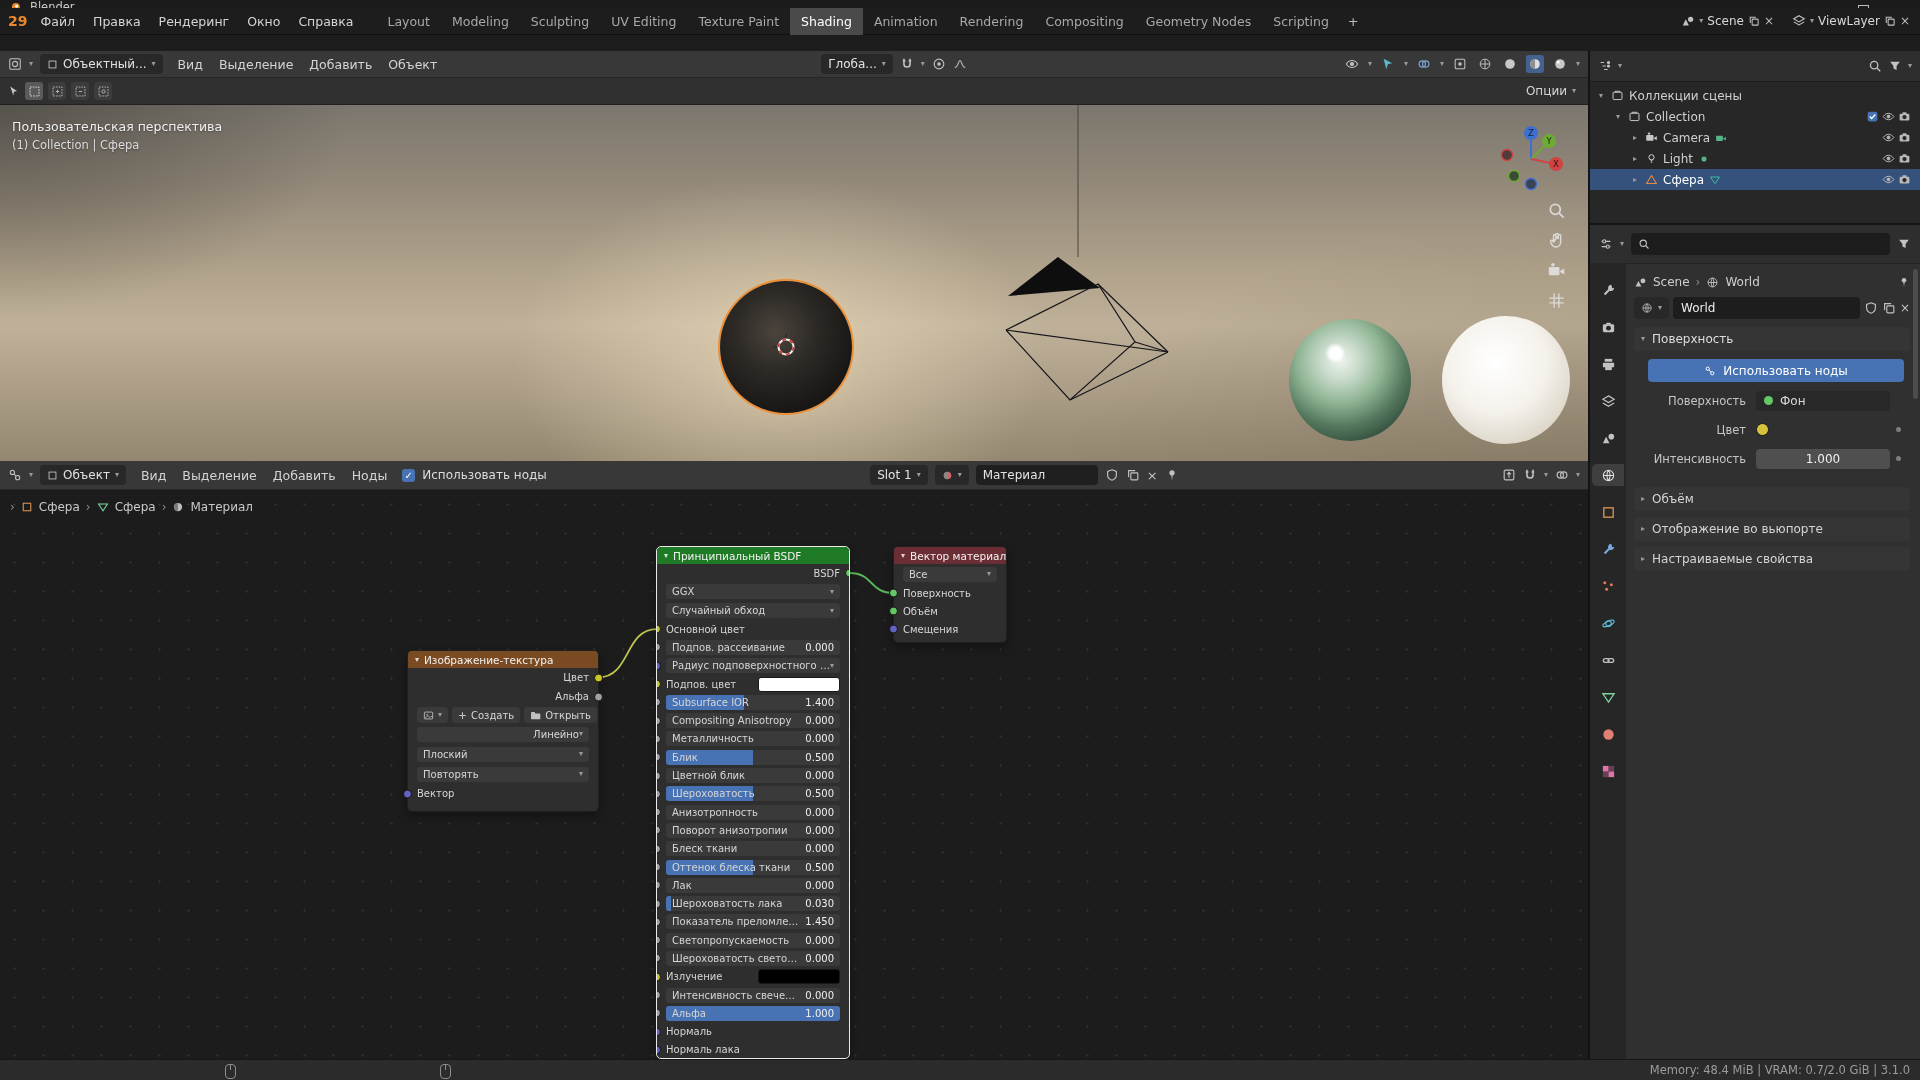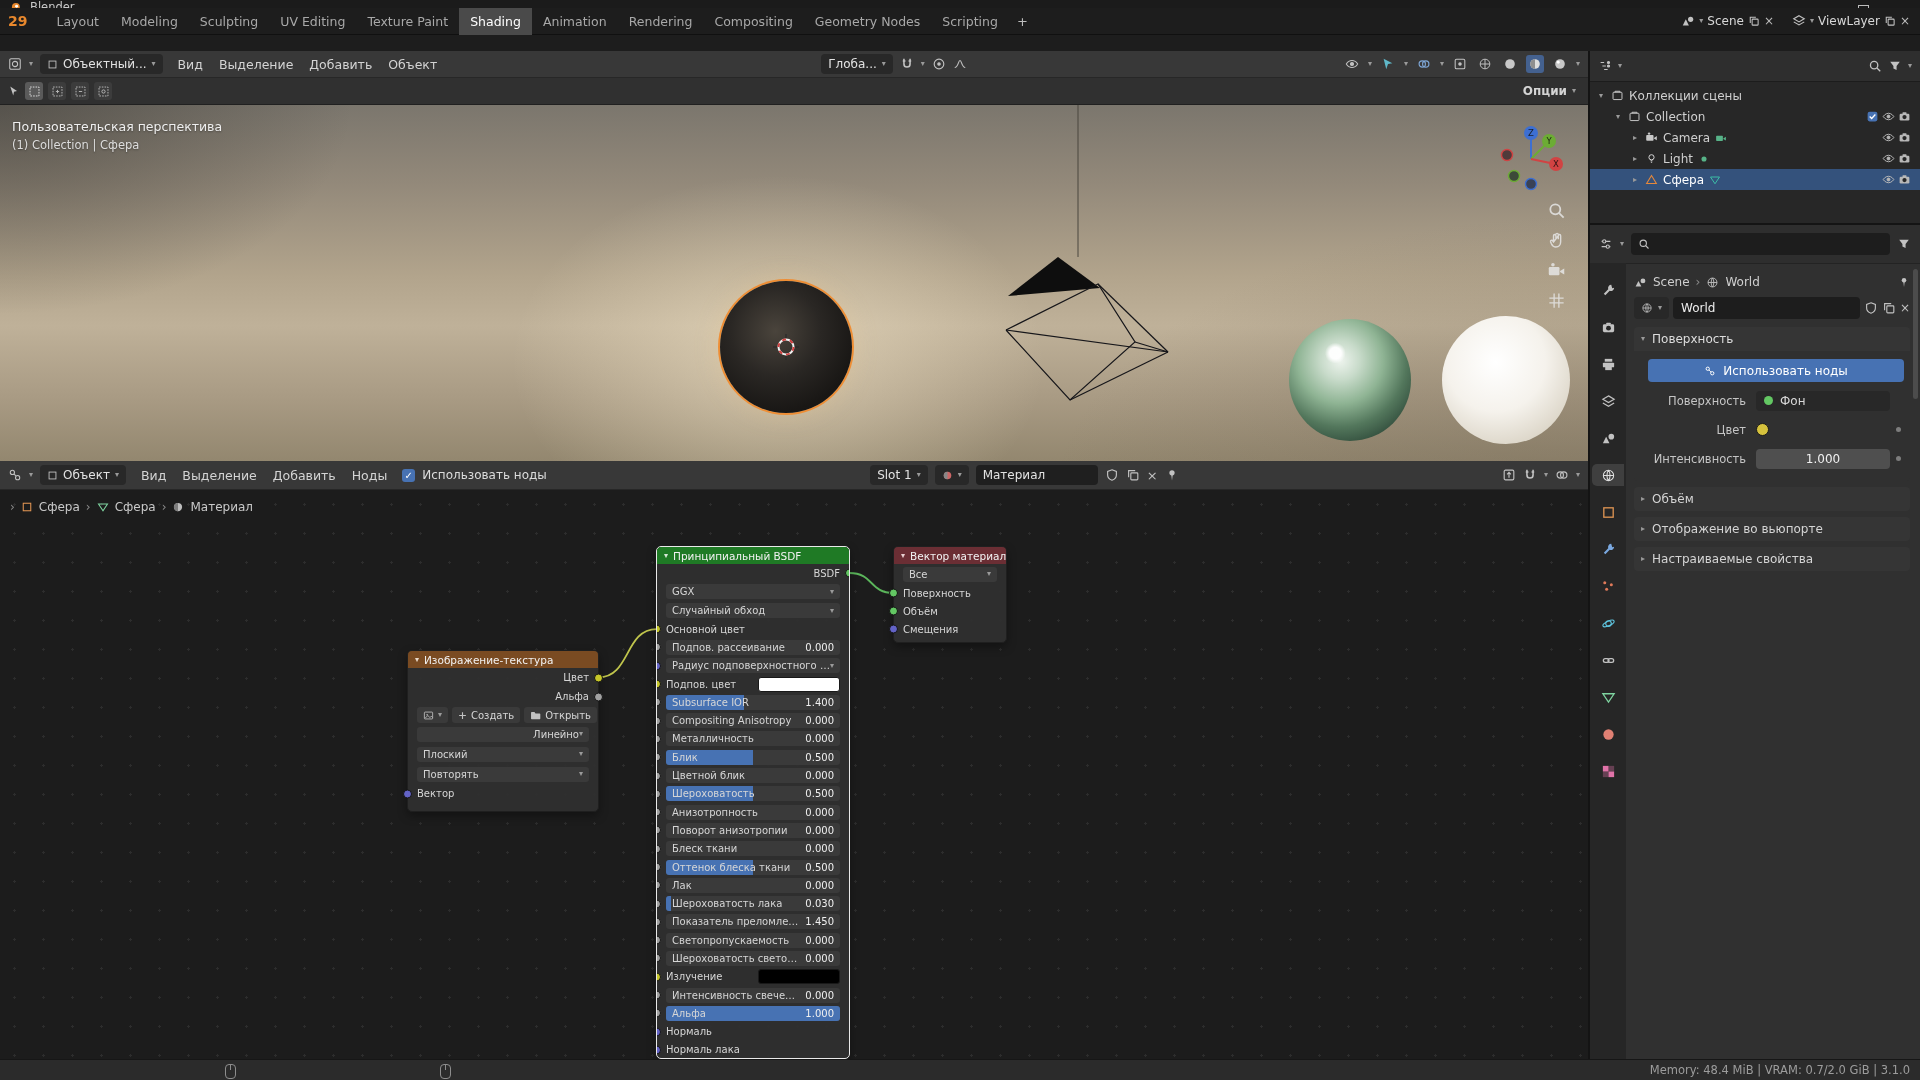--- a/index.html
+++ b/index.html
@@ -40,21 +40,21 @@
   .wdg{display:flex;align-items:center;gap:5px;background:#282828;border-radius:4px;height:20px;
        padding:0 7px;font-size:12px;color:#e2e2e2;white-space:nowrap;}
   .field{background:#1f1f1f;}
   .cb{width:13px;height:13px;border-radius:3px;background:var(--accent);color:#fff;font-size:10px;
       display:flex;align-items:center;justify-content:center;flex:none;}
   .icon-btn{display:inline-flex;width:18px;height:18px;align-items:center;justify-content:center;border-radius:3px;}
   .icon-btn.active{background:#44618f;}
 
   
   .tool-row{position:absolute;left:0;top:78px;width:1588px;height:27px;background:#303030;display:flex;
-            align-items:center;gap:5px;padding:0 8px;box-sizing:border-box;border-bottom:1px solid #202020;font-weight:bold;}
+            align-items:center;gap:5px;padding:0 8px;box-sizing:border-box;border-bottom:1px solid #202020;}
   .selmode{width:18px;height:18px;border-radius:3px;background:#3c3c3c;display:flex;align-items:center;justify-content:center;}
   .selmode.active{background:#5a5a5a;}
   .options-lbl{margin-left:auto;display:flex;align-items:center;gap:5px;color:#d4d4d4;font-size:12px;padding-right:4px;}
 
   
   .vp-canvas{position:absolute;left:0;top:105px;width:1588px;height:356px;overflow:hidden;
      background:
       radial-gradient(ellipse 430px 300px at 49% 72%, rgba(252,238,208,0.50), rgba(252,238,208,0) 62%),
       radial-gradient(ellipse 640px 380px at 0% 0%, rgba(56,54,50,0.55), rgba(56,54,50,0) 55%),
       radial-gradient(ellipse 900px 500px at 100% 115%, rgba(120,108,90,0.45), rgba(120,108,90,0) 60%),
@@ -172,20 +172,27 @@
     <span class="title">Blender</span>
     <div class="win-btns">
       <span>–</span>
       <span><span class="maxbox"></span></span>
       <span>×</span>
     </div>
   </div>
 
   <div class="topbar">
     <span class="frame-counter">29</span>
+    <div class="menus" id="main-menus">
+        <span class="menu-item">Файл</span>
+        <span class="menu-item">Правка</span>
+        <span class="menu-item">Рендеринг</span>
+        <span class="menu-item">Окно</span>
+        <span class="menu-item">Справка</span>
+      </div>
     <div class="workspaces" id="workspaces">
         <span class="ws-tab">Layout</span>
         <span class="ws-tab">Modeling</span>
         <span class="ws-tab">Sculpting</span>
         <span class="ws-tab">UV Editing</span>
         <span class="ws-tab">Texture Paint</span>
         <span class="ws-tab active">Shading</span>
         <span class="ws-tab">Animation</span>
         <span class="ws-tab">Rendering</span>
         <span class="ws-tab">Compositing</span>

